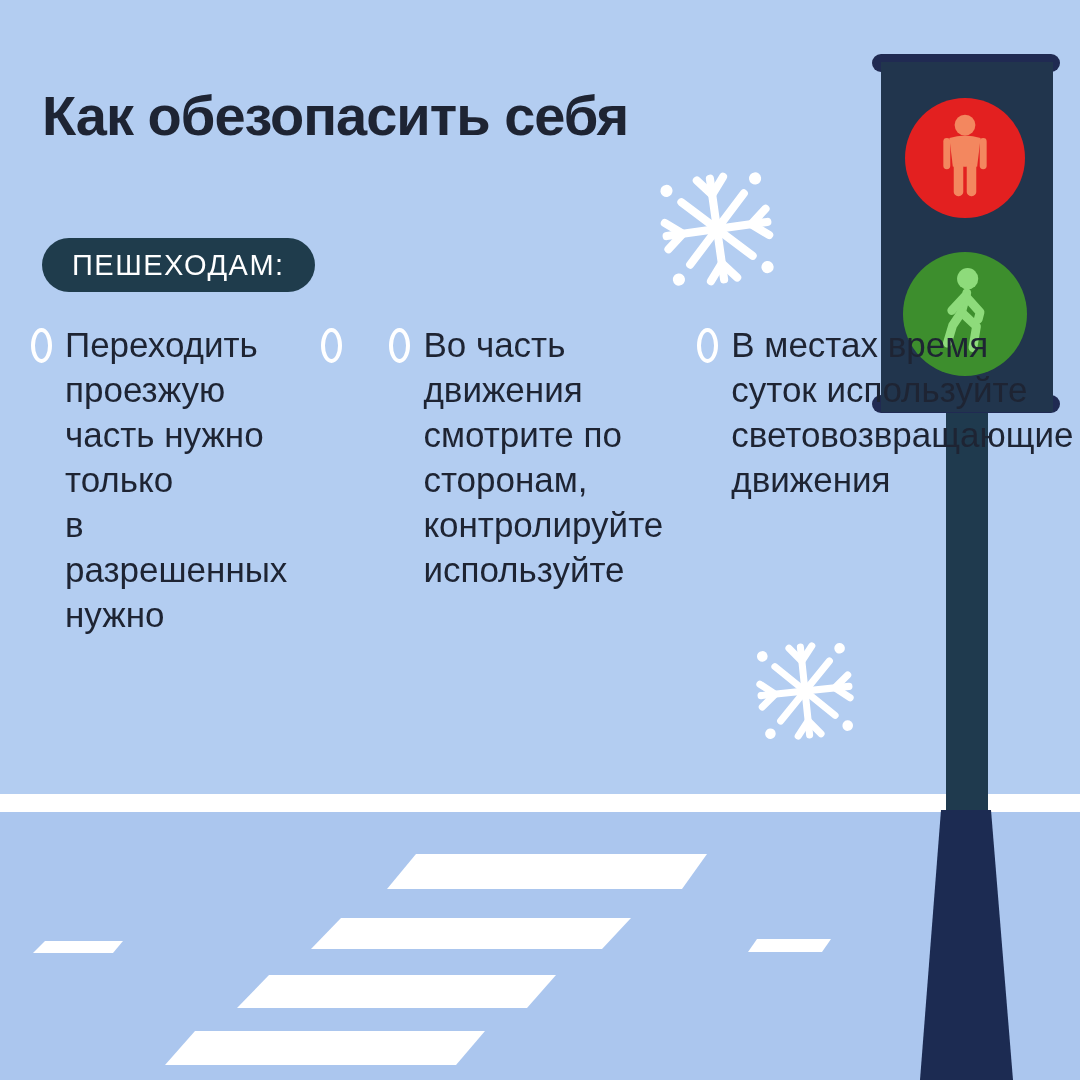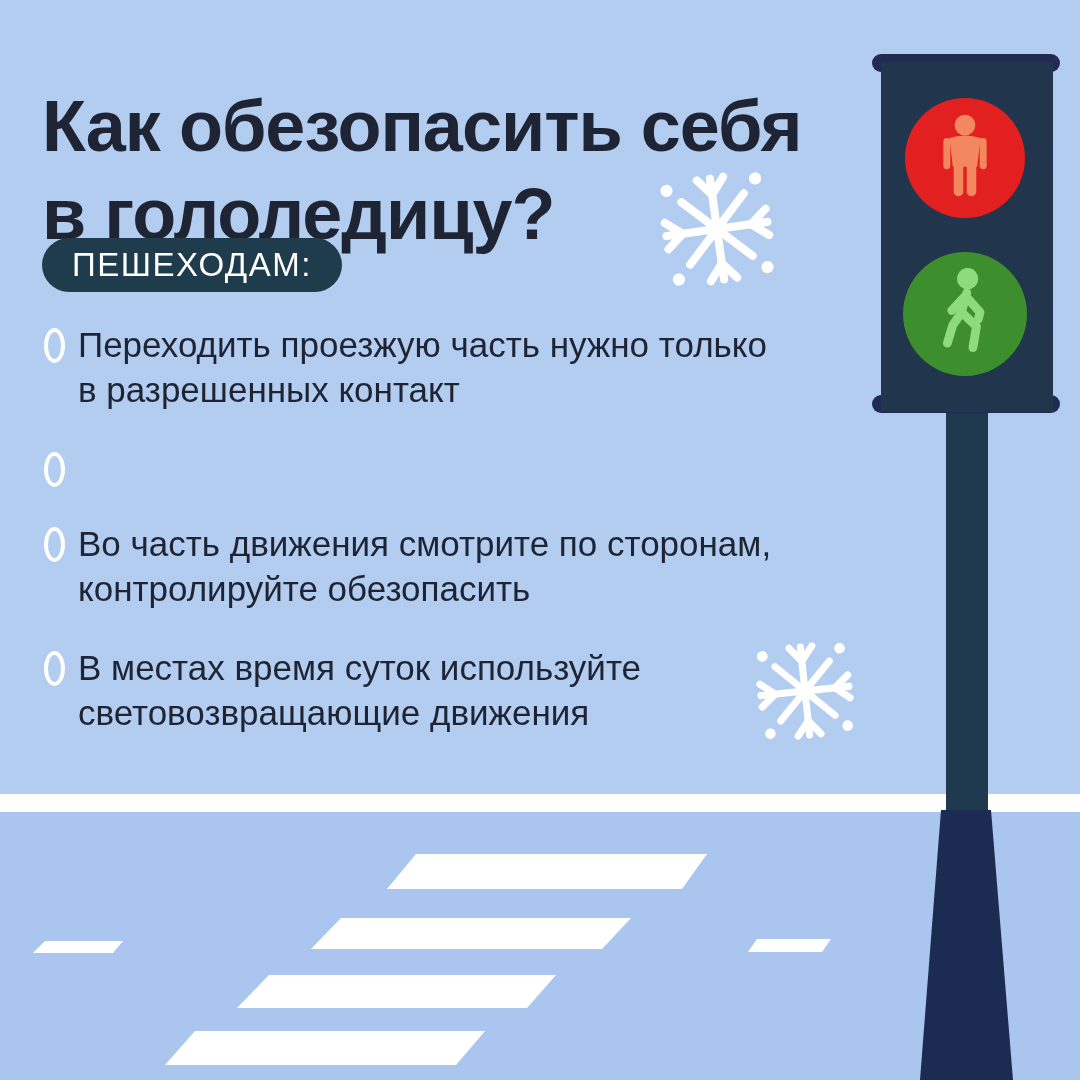--- a/index.html
+++ b/index.html
@@ -7,35 +7,35 @@
     position:relative;
     width:1080px;height:1080px;
     overflow:hidden;
     background:var(--bg,#b3cdf1);
     font-family:"Liberation Sans",sans-serif;
     color:var(--ink,#1e2433);
   }
   
   .title{
     position:absolute;left:42px;top:34px;
-    font-size:72px;font-weight:600;line-height:88px;
+    font-size:56px;font-weight:600;line-height:88px;
     letter-spacing:-1px;color:var(--ink);
   }
   .badge{
     position:absolute;left:42px;top:238px;
     height:54px;border-radius:27px;
     background:var(--badge-bg,#1f3c4c);
     color:var(--badge-text,#fff);
     display:flex;align-items:center;
     padding:0 30px;
-    font-size:33px;font-weight:500;letter-spacing:1.5px;
+    font-size:29px;font-weight:500;letter-spacing:1.5px;
   }
   .tips{
-    position:absolute;left:44px;top:322px;width:860px;
-    display:flex;flex-direction:column;gap:34px;
+    position:absolute;left:31px;top:322px;width:860px;
+    display:flex;flex-direction:row;gap:34px;
     font-size:35px;font-weight:500;line-height:45px;
   }
   .tip{display:flex;align-items:flex-start;}
   .bullet{
     flex:0 0 auto;
     width:13px;height:27px;
     border:4px solid var(--white,#fff);
     border-radius:50%;
     margin:6px 13px 0 0;
   }
@@ -143,43 +143,42 @@
       <line x1="-31" y1="31" x2="31" y2="-31"></line>
     </g>
     <circle class="sf-dot" cx="44" cy="-44" r="6"></circle>
     <circle class="sf-dot" cx="-44" cy="-44" r="6"></circle>
     <circle class="sf-dot" cx="44" cy="44" r="6"></circle>
     <circle class="sf-dot" cx="-44" cy="44" r="6"></circle>
   </svg>
 
   <h1 class="title">
     <div>Как обезопасить себя</div>
-    <div>в гололедицу?</div>
   </h1>
 
   <div class="badge">
     <span>ПЕШЕХОДАМ:</span>
   </div>
 
   <div class="tips">
     <div class="tip">
       <span class="bullet"></span>
       <div>
         <div>Переходить проезжую часть нужно только</div>
-        <div>в разрешенных контакт</div>
+        <div>в разрешенных нужно</div>
       </div>
     </div>
     <div class="tip">
       <span class="bullet"></span>
     </div>
     <div class="tip">
       <span class="bullet"></span>
       <div>
         <div>Во часть движения смотрите по сторонам,</div>
-        <div>контролируйте обезопасить</div>
+        <div>контролируйте используйте</div>
       </div>
     </div>
     <div class="tip">
       <span class="bullet"></span>
       <div>
         <div>В местах время суток используйте</div>
         <div>световозвращающие движения</div>
       </div>
     </div>
   </div>

